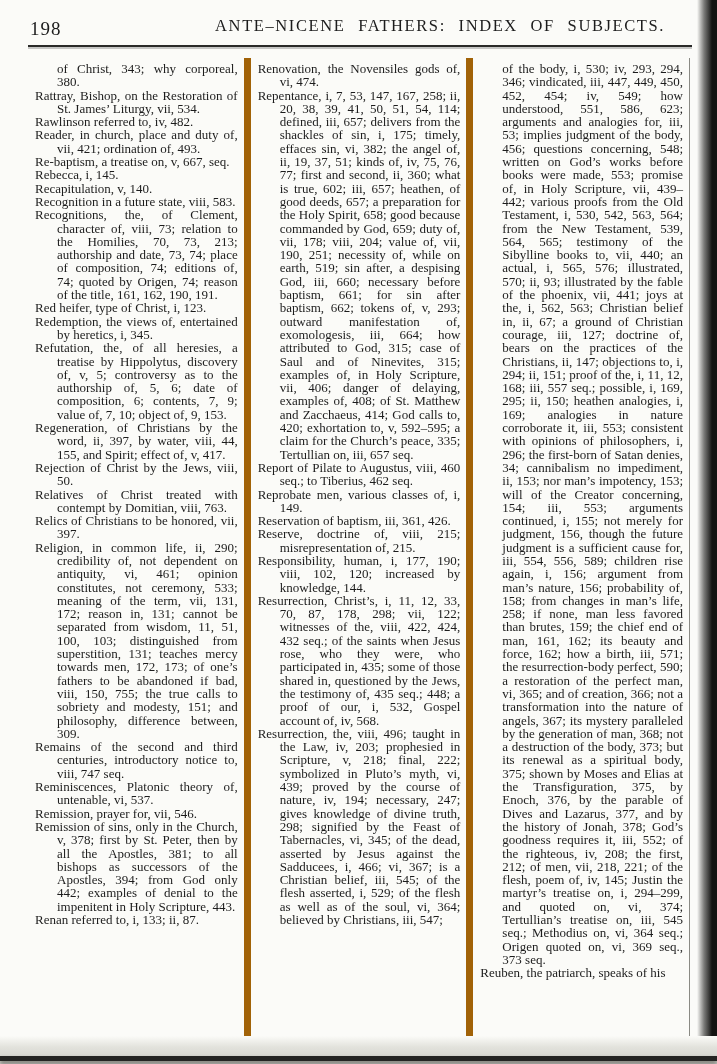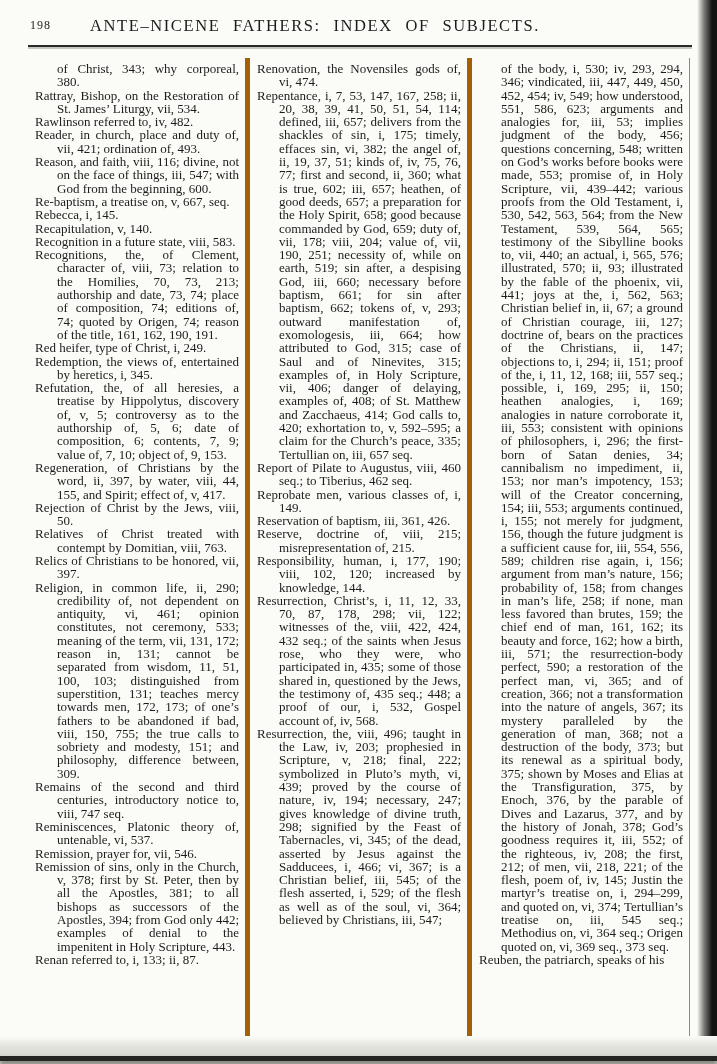--- a/index.html
+++ b/index.html
@@ -16,28 +16,28 @@
     overflow: hidden;
   }
   .header {
     position: absolute;
     top: 14px; left: 30px; right: 40px;
     height: 30px;
   }
   .page-number {
     position: absolute;
     left: 0; top: 4px;
-    font-size: 12px;
+    font-size: 19px;
     letter-spacing: 1px;
   }
   .page-title {
     position: absolute;
     left: 60px; right: 12px;
     top: 2px;
-    text-align: left;
+    text-align: right;
     font-size: 16.5px;
     letter-spacing: 1.6px;
     word-spacing: 7px;
     white-space: nowrap;
   }
   .header-rule {
     position: absolute;
     top: 45px; left: 28px;
     width: 664px;
     height: 2px;
@@ -52,21 +52,21 @@
     display: flex;
   }
   .col {
     flex: 1 1 0;
     padding: 4px 6px 0 7px;
     overflow: hidden;
     text-align: justify;
     font-size: 13px;
     line-height: 13.3px;
   }
-  .col + .col { border-left: 5px solid #a16207; }
+  .col + .col { border-left: 7px solid #a16207; }
   .col-3 { border-right: 1px solid #8a8a84; }
   p.entry {
     margin: 0;
     padding-left: 22px;
     text-indent: -22px;
     hyphens: none;
   }
   p.entry.cont { text-indent: 0; }
   .scan-edge-right {
     position: absolute;
@@ -99,27 +99,26 @@
   </div>
 
   <div class="header-rule"></div>
 
   <div class="columns">
     <div class="col col-1">
         <p class="entry cont">of Christ, 343; why corporeal, 380.</p>
         <p class="entry">Rattray, Bishop, on the Restoration of St. James’ Liturgy, vii, 534.</p>
         <p class="entry">Rawlinson referred to, iv, 482.</p>
         <p class="entry">Reader, in church, place and duty of, vii, 421; ordination of, 493.</p>
-        <p class="entry">Reason, and faith, viii, 116; divine, not on the face of things, iii, 547; with God from the beginning, 600.</p>
         <p class="entry">Re-baptism, a treatise on, v, 667, seq.</p>
         <p class="entry">Rebecca, i, 145.</p>
         <p class="entry">Recapitulation, v, 140.</p>
         <p class="entry">Recognition in a future state, viii, 583.</p>
         <p class="entry">Recognitions, the, of Clement, character of, viii, 73; relation to the Homilies, 70, 73, 213; authorship and date, 73, 74; place of composition, 74; editions of, 74; quoted by Origen, 74; reason of the title, 161, 162, 190, 191.</p>
-        <p class="entry">Red heifer, type of Christ, i, 249.</p>
+        <p class="entry">Red heifer, type of Christ, i, 123.</p>
         <p class="entry">Redemption, the views of, entertained by heretics, i, 345.</p>
         <p class="entry">Refutation, the, of all heresies, a treatise by Hippolytus, discovery of, v, 5; controversy as to the authorship of, 5, 6; date of composition, 6; contents, 7, 9; value of, 7, 10; object of, 9, 153.</p>
         <p class="entry">Regeneration, of Christians by the word, ii, 397, by water, viii, 44, 155, and Spirit; effect of, v, 417.</p>
         <p class="entry">Rejection of Christ by the Jews, viii, 50.</p>
         <p class="entry">Relatives of Christ treated with contempt by Domitian, viii, 763.</p>
         <p class="entry">Relics of Christians to be honored, vii, 397.</p>
         <p class="entry">Religion, in common life, ii, 290; credibility of, not dependent on antiquity, vi, 461; opinion constitutes, not ceremony, 533; meaning of the term, vii, 131, 172; reason in, 131; cannot be separated from wisdom, 11, 51, 100, 103; distinguished from superstition, 131; teaches mercy towards men, 172, 173; of one’s fathers to be abandoned if bad, viii, 150, 755; the true calls to sobriety and modesty, 151; and philosophy, difference between, 309.</p>
         <p class="entry">Remains of the second and third centuries, introductory notice to, viii, 747 seq.</p>
         <p class="entry">Reminiscences, Platonic theory of, untenable, vi, 537.</p>
         <p class="entry">Remission, prayer for, vii, 546.</p>

